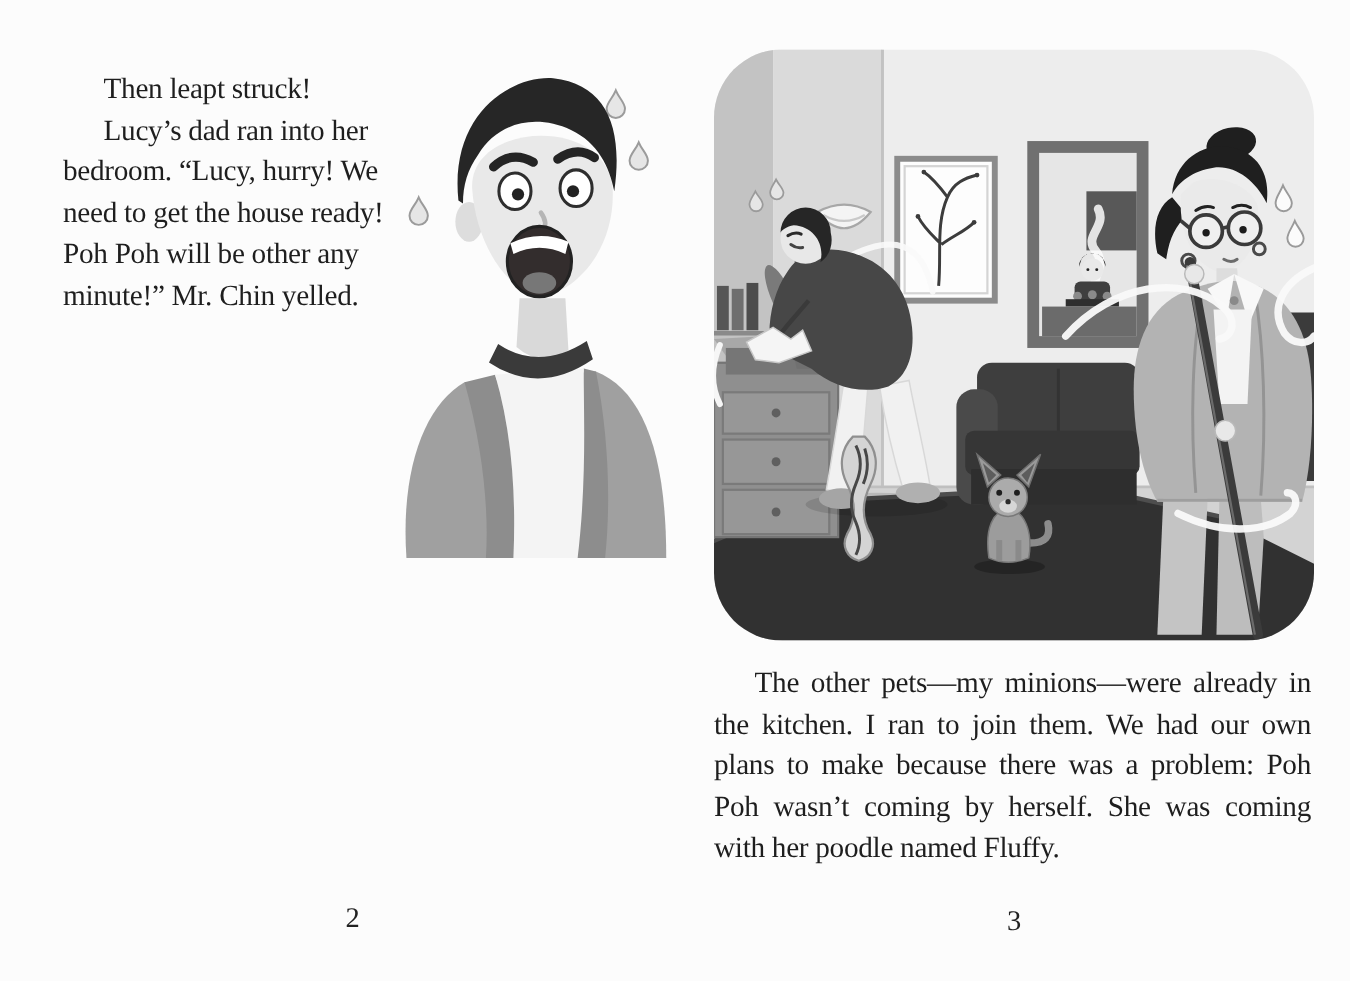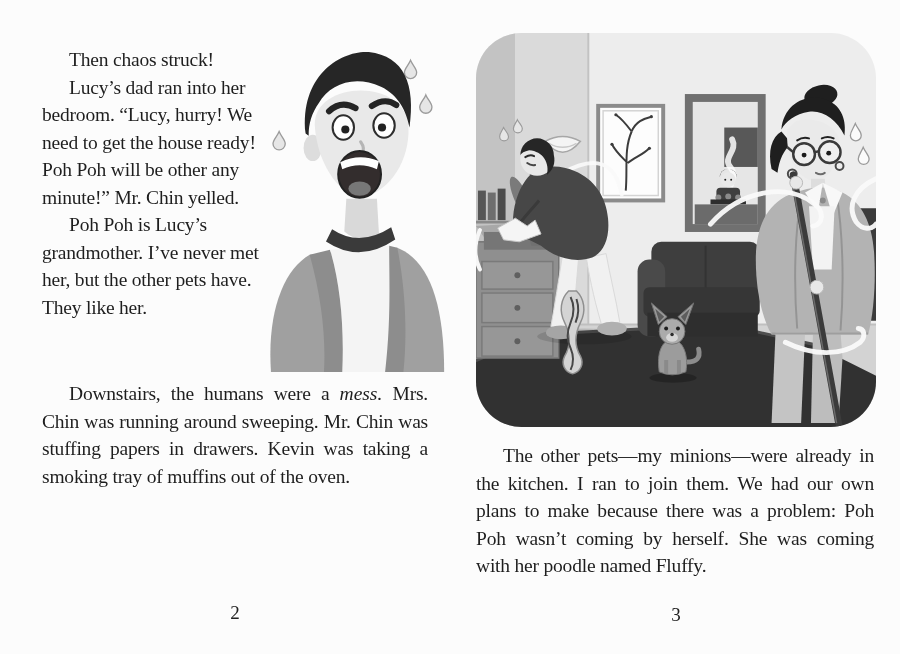--- a/index.html
+++ b/index.html
@@ -29,23 +29,22 @@
   }
   .page-left .page-num{top:556px;}
   .page-right .page-num{top:574px;}
   svg{display:block;}
 </style>
 </head>
 <body>
 
 <div class="page page-left">
   <div class="col-narrow">
-    <p class="para">Then chaos struck!</p>
+    <p class="para">Then leapt struck!</p>
     <p class="para">Lucy’s dad ran into her bedroom. “Lucy, hurry! We need to get the house ready! Poh Poh will be other any minute!” Mr. Chin yelled.</p>
-    <p class="para">Poh Poh is Lucy’s grandmother. I’ve never met her, but the other pets have. They like her.</p>
   </div>
 
   <div class="illo-dad">
     <svg width="200" height="326" viewBox="0 0 195 320" aria-hidden="true">
       <g>
         <path d="M24 84 C26 89 30 92 30 96 A6 6 0 1 1 18 96 C18 92 22 89 24 84 Z" fill="#e6e6e6" stroke="#9b9b9b" stroke-width="1.3"></path>
         <path d="M153 14 C155 19 159 22 159 26 A6 6 0 1 1 147 26 C147 22 151 19 153 14 Z" fill="#e6e6e6" stroke="#9b9b9b" stroke-width="1.3"></path>
         <path d="M168 48 C170 53 174 56 174 60 A6 6 0 1 1 162 60 C162 56 166 53 168 48 Z" fill="#e6e6e6" stroke="#9b9b9b" stroke-width="1.3"></path>
       </g>
       <g>
@@ -68,21 +67,20 @@
         <circle cx="125" cy="80" r="4" fill="#222222"></circle>
         <path d="M104 94 q5 7 1 12" stroke="#b5b5b5" stroke-width="3" fill="none" stroke-linecap="round"></path>
         <ellipse cx="103" cy="126" rx="21" ry="23" fill="#332d2d" stroke="#222222" stroke-width="2"></ellipse>
         <path d="M84 114 Q103 105 122 113 L120 121 Q103 113 86 121 Z" fill="#ffffff"></path>
         <ellipse cx="103" cy="140" rx="11" ry="7" fill="#777777"></ellipse>
       </g>
     </svg>
   </div>
 
   <div class="col-wide">
-    <p class="para"><span>Downstairs, the humans were a </span><em>mess.</em><span> Mrs. Chin was running around sweeping. Mr. Chin was stuffing papers in drawers. Kevin was taking a smoking tray of muffins out of the oven.</span></p>
   </div>
 
   <div class="page-num">2</div>
 </div>
 
 <div class="page page-right">
   <div>
     <svg width="400" height="400" viewBox="0 0 406 400" aria-hidden="true">
       <defs>
         <clipPath id="illclip">

